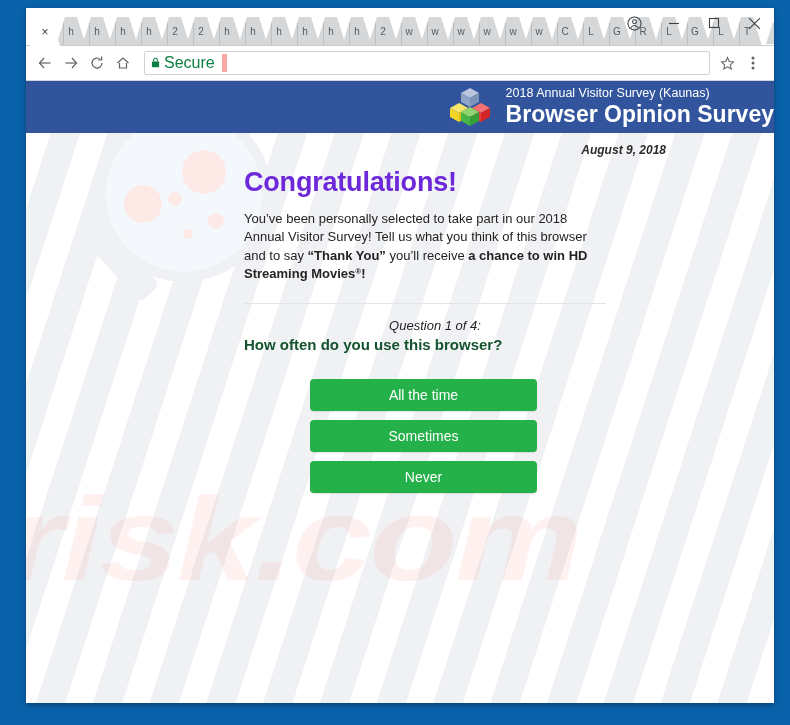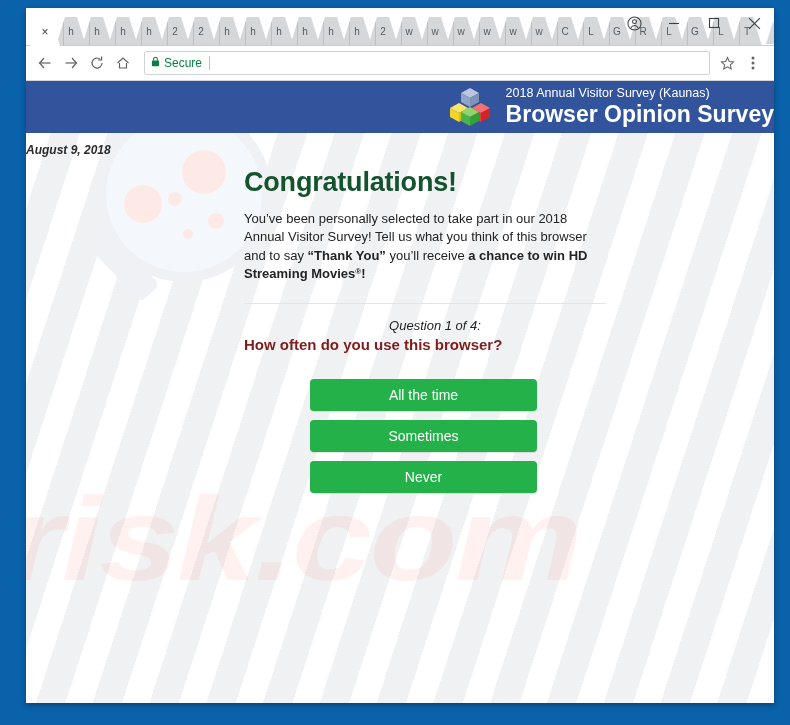--- a/index.html
+++ b/index.html
@@ -151,24 +151,24 @@
     align-items: center;
     padding: 0 6px;
     background: #fff;
     min-width: 0;
   }
   #secure-badge {
     display: flex;
     align-items: center;
     gap: 4px;
     color: #0a8040;
-    font-size: 12px;
+    font-size: 16px;
     flex: 0 0 auto;
     padding-right: 7px;
-    border-right: 1px solid #fca5a5;
+    border-right: 5px solid #fca5a5;
     text-align: center;
   }
   #omnibox-url {
     font-size: 11px;
     color: #202124;
     padding-left: 8px;
     flex: 1 1 auto;
     overflow: hidden;
     white-space: nowrap;
   }
@@ -240,38 +240,39 @@
     gap: 14px;
   }
   #survey-logo { width: 44px; height: 42px; flex: 0 0 auto; }
   #survey-titles { color: #ffffff; line-height: 1.15; }
   #survey-subtitle { font-size: 12.5px; font-weight: normal; }
   #survey-title { font-size: 23px; font-weight: bold; margin-top: 1px; }
 
   #survey-date {
     position: relative;
     z-index: 3;
+    text-align: right;
     font-style: italic;
     font-weight: bold;
     font-size: 12px;
     color: #2b2b2b;
-    padding: 10px 84px 0 0;
+    padding: 10px 108px 0 0;
   }
 
   
   #survey-body {
     position: relative;
     z-index: 3;
     padding: 10px 0 0 218px;
     width: 600px;
   }
   #congrats-heading {
     font-size: 27px;
     font-weight: bold;
-    color: #14532d;
+    color: #6d28d9;
     letter-spacing: -0.2px;
     margin-bottom: 12px;
   }
   #intro-paragraph {
     font-size: 13px;
     color: #232323;
     line-height: 1.42;
     width: 356px;
   }
   #intro-paragraph b { font-weight: bold; }
@@ -287,21 +288,21 @@
   #question-number {
     font-size: 13px;
     font-style: italic;
     color: #232323;
     margin-bottom: 3px;
     text-align: center;
   }
   #question-text {
     font-size: 15px;
     font-weight: bold;
-    color: #7f1d1d;
+    color: #14532d;
   }
 
   #answers {
     margin-top: 26px;
     margin-left: 66px;
     width: 227px;
     display: flex;
     flex-direction: column;
     gap: 9px;
     justify-content: flex-end;

